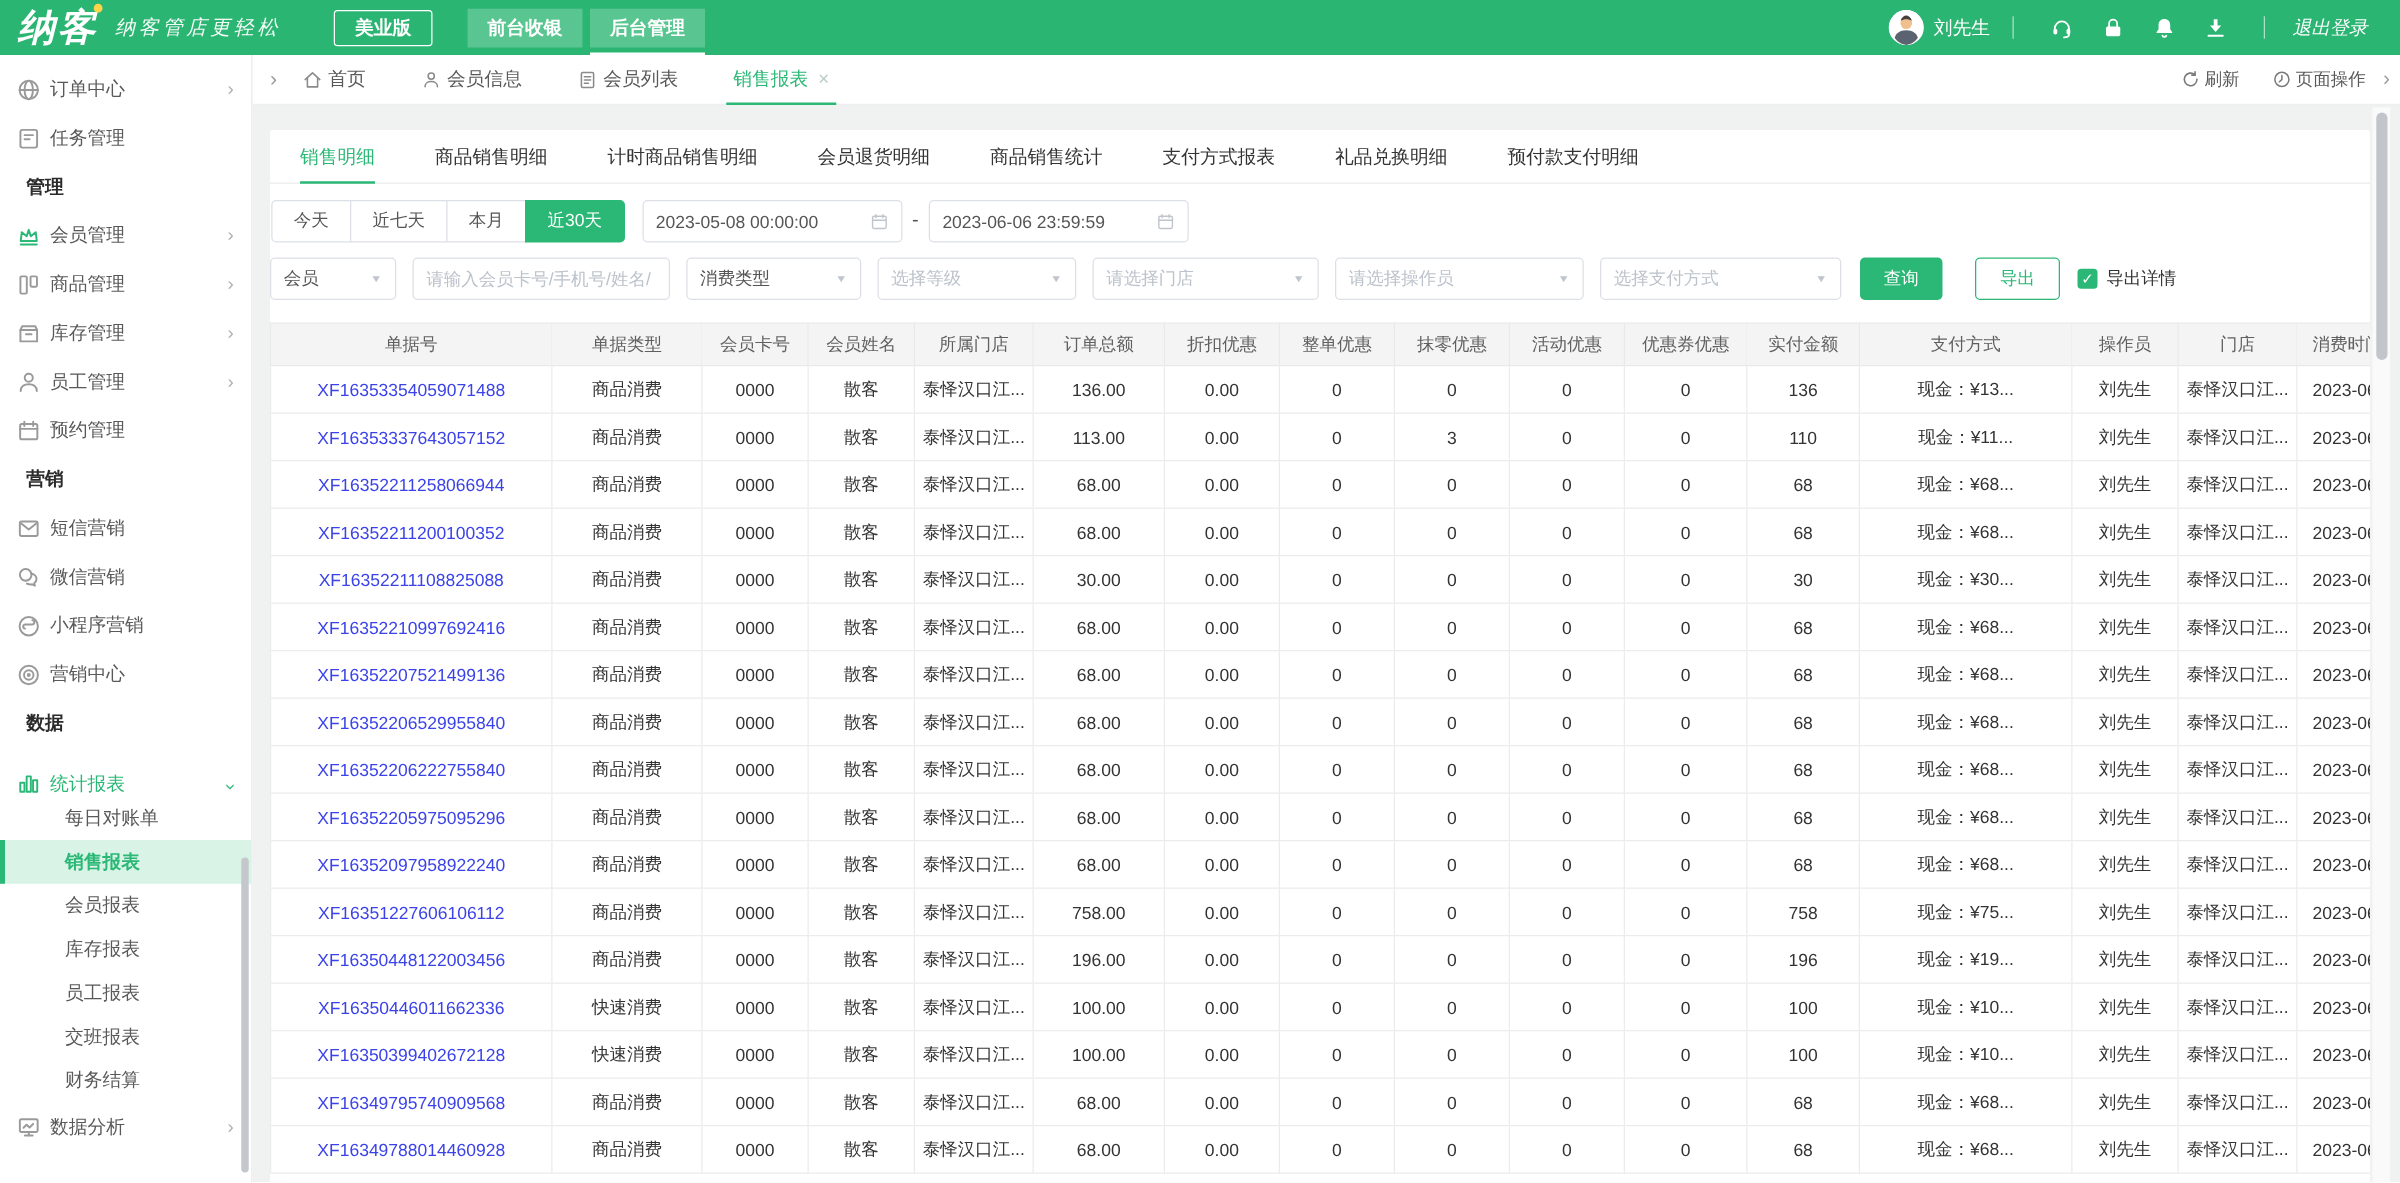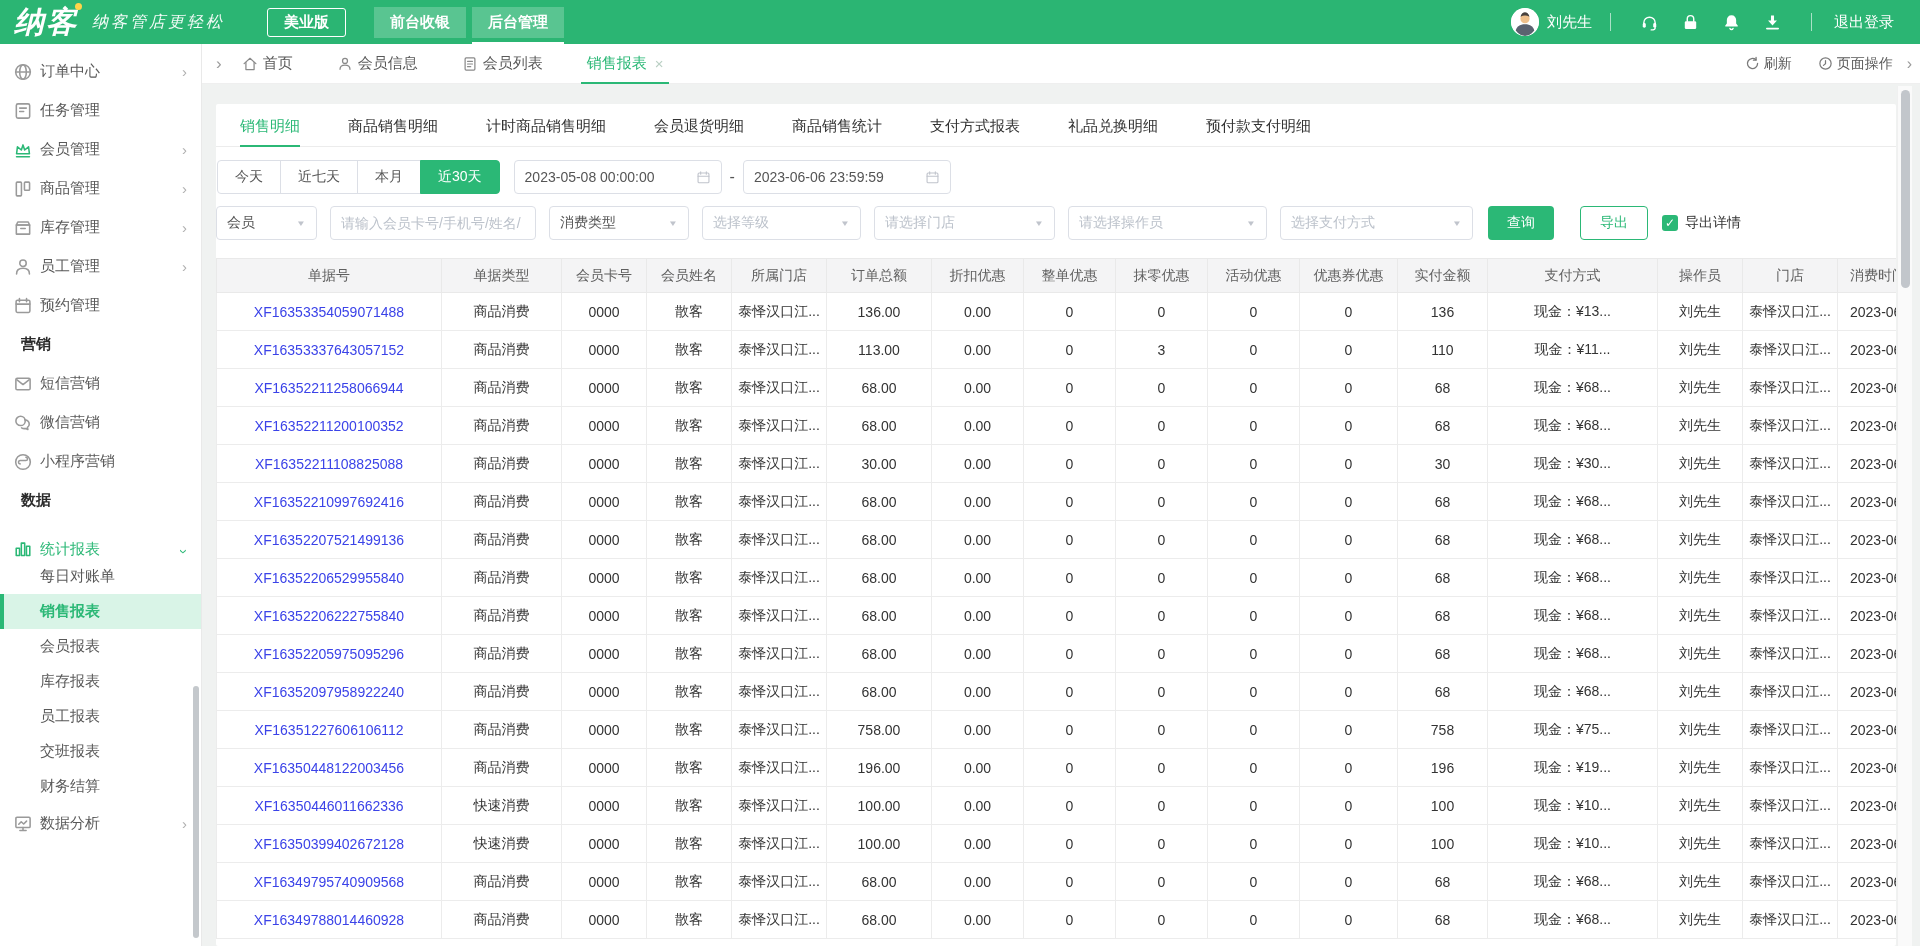--- a/index.html
+++ b/index.html
@@ -15,37 +15,37 @@
     border-radius:3px; color:#fff; font-size:15px; font-weight:bold; cursor:pointer; }
   .mode-btns { display:flex; margin-left:22px; height:44px; align-items:center; }
   .mode-btn { height:31px; padding:0 16px; border:none; margin-left:6px; background:rgba(255,255,255,.22);
     color:#fff; font-size:15px; font-weight:bold; cursor:pointer; position:relative; }
   .mode-btn.active::after { content:""; position:absolute; left:0; right:0; bottom:-7px; height:3px; background:#fff; }
   .topbar-right { margin-left:auto; display:flex; align-items:center; padding-right:26px; }
   .avatar { width:28px; height:28px; border-radius:50%; overflow:hidden; background:#fff; }
   .user-name { font-size:15px; margin-left:8px; }
   .top-sep { width:1px; height:18px; background:rgba(255,255,255,.6); margin:0 18px; }
   .top-ico { width:19px; height:19px; margin:0 11px; color:#fff; cursor:pointer; }
-  .logout { font-size:15px; cursor:pointer; margin-left:4px; }
+  .logout { font-size:15px; cursor:pointer; margin-left:4px;font-style:italic; }
 
   
   .frame { display:flex; height:902px; }
 
   
   .sidebar { width:202px; background:#fff; border-right:1px solid #E9E9E9; position:relative; padding-top:8px; flex:none; }
   .side-item { height:39px; display:flex; align-items:center; padding-left:13px; color:#595959; font-size:15px; cursor:pointer; position:relative; }
   .side-item .ic { width:20px; height:20px; color:#9A9A9A; flex:none; }
   .side-item .lbl { margin-left:7px; }
   .side-item .arrow { position:absolute; right:14px; color:#B0B0B0; font-size:15px; line-height:1; }
   .side-item .arrow.down { transform:rotate(90deg); }
   .side-item.green-ico .ic { color:#2BB876; }
   .side-item.accent { color:#2BB876;align-items:flex-end; }
   .side-item.accent .ic, .side-item.accent .arrow { color:#2BB876; }
   .side-section { height:39px; display:flex; align-items:center; padding-left:21px; font-size:15px; font-weight:bold; color:#2B2B2B; }
-  .side-sub { height:35px; display:flex; align-items:center; padding-left:40px; font-size:15px; color:#595959; cursor:pointer; position:relative; }
+  .side-sub { height:35px; display:flex; align-items:center; padding-left:52px; font-size:15px; color:#595959; cursor:pointer; position:relative; }
   .side-sub.active { background:#D9F4E7; color:#2BB876; font-weight:bold; }
   .side-sub.active::before { content:""; position:absolute; left:0; top:0; bottom:0; width:4px; background:#2BB876; }
   .side-scroll-thumb { position:absolute; right:2px; top:642px; width:6px; height:252px; background:#C4C8CC; border-radius:3px; }
 
   
   .right-col { flex:1; display:flex; flex-direction:column; min-width:0; }
 
   
   .tabbar { height:40px; background:#fff; display:flex; align-items:center; border-bottom:1px solid #EFEFEF; padding-left:6px; }
   .collapse-ch { color:#9b9b9b; font-size:17px; padding:0 8px; cursor:pointer; }
@@ -177,20 +177,21 @@
           <span class="lbl">订单中心</span>
           <span class="arrow">›</span>
         </div>
         <div class="side-item">
           <span class="ic"><svg viewBox="0 0 18 18" width="100%" height="100%" fill="none" stroke="currentColor" stroke-width="1.4" stroke-linecap="round" stroke-linejoin="round">
               <rect x="3" y="2.6" width="12" height="12.8" rx="1.5"></rect>
               <path d="M6 6.4h6M6 9.4h3.6"></path>
             </svg></span>
           <span class="lbl">任务管理</span>
         </div>
+        <div class="side-section">管理</div>
         <div class="side-item green-ico">
           <span class="ic"><svg viewBox="0 0 18 18" width="100%" height="100%" fill="none" stroke="currentColor" stroke-width="1.4" stroke-linecap="round" stroke-linejoin="round">
               <path d="M3.2 12.4 4 6.1l3.5 2.9L9 4.4l1.5 4.6L14 6.1l.8 6.3z"></path>
               <path d="M3.2 15h11.6"></path>
             </svg></span>
           <span class="lbl">会员管理</span>
           <span class="arrow">›</span>
         </div>
         <div class="side-item">
           <span class="ic"><svg viewBox="0 0 18 18" width="100%" height="100%" fill="none" stroke="currentColor" stroke-width="1.4" stroke-linecap="round" stroke-linejoin="round">
@@ -238,20 +239,28 @@
               <path d="M10.6 6.1c2.3.3 4 2 4 4 0 1.1-.6 2.2-1.6 2.9l.4 1.9-1.9-1a5.2 5.2 0 0 1-3.8-.5"></path>
             </svg></span>
           <span class="lbl">微信营销</span>
         </div>
         <div class="side-item">
           <span class="ic"><svg viewBox="0 0 18 18" width="100%" height="100%" fill="none" stroke="currentColor" stroke-width="1.4" stroke-linecap="round" stroke-linejoin="round">
               <circle cx="9" cy="9" r="6.6"></circle>
               <path d="M6.4 10.7c-1.9 0-1.9-3 0-3h5.2c1.9 0 1.9-3 0-3"></path>
             </svg></span>
           <span class="lbl">小程序营销</span>
+        </div>
+        <div class="side-item">
+          <span class="ic"><svg viewBox="0 0 18 18" width="100%" height="100%" fill="none" stroke="currentColor" stroke-width="1.4" stroke-linecap="round" stroke-linejoin="round">
+              <circle cx="9" cy="9" r="6.6"></circle>
+              <circle cx="9" cy="9" r="3.4"></circle>
+              <circle cx="9" cy="9" r=".7" fill="currentColor"></circle>
+            </svg></span>
+          <span class="lbl">营销中心</span>
         </div>
         <div class="side-section">数据</div>
         <div class="side-item accent">
           <span class="ic"><svg viewBox="0 0 18 18" width="100%" height="100%" fill="none" stroke="currentColor" stroke-width="1.4" stroke-linecap="round" stroke-linejoin="round">
               <rect x="2.9" y="8.3" width="3" height="6.5"></rect>
               <rect x="7.5" y="3.7" width="3" height="11.1"></rect>
               <rect x="12.1" y="6.5" width="3" height="8.3"></rect>
             </svg></span>
           <span class="lbl">统计报表</span>
           <span class="arrow down">›</span>

